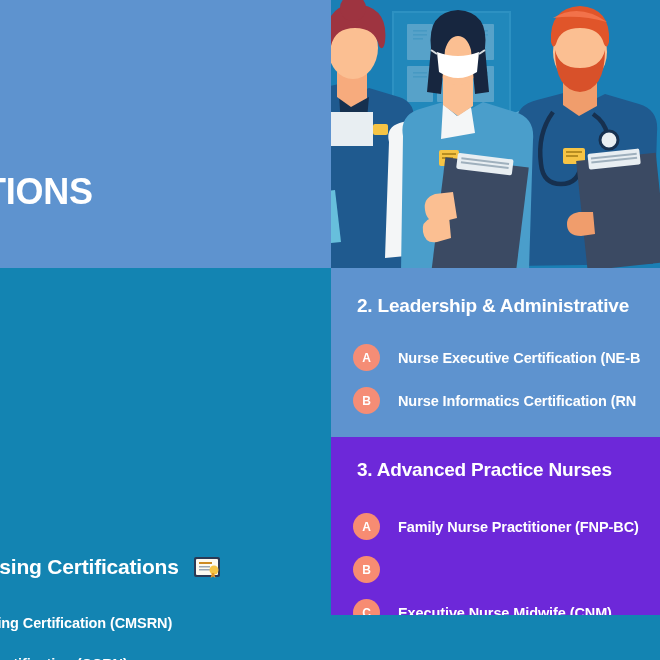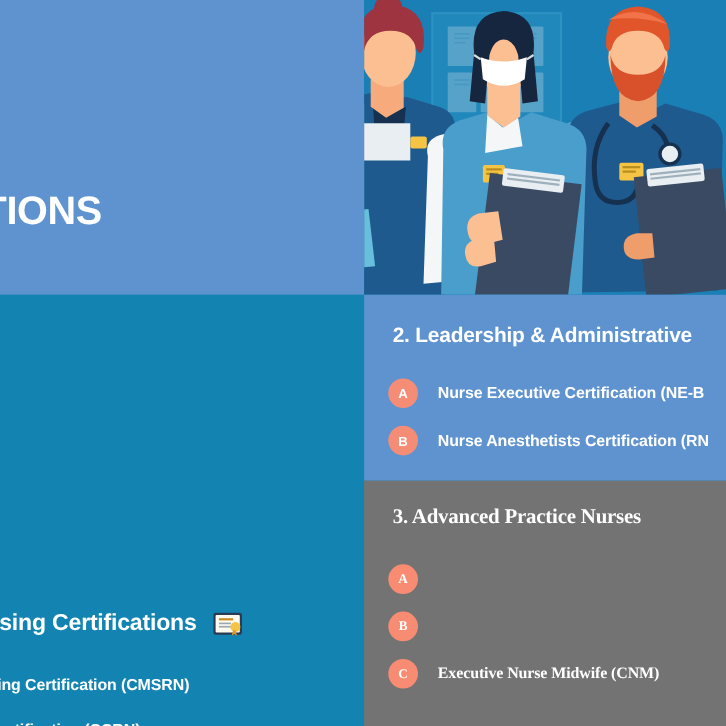--- a/index.html
+++ b/index.html
@@ -124,24 +124,23 @@
     top: 268px; left: 331px;
     width: 329px; height: 169px;
     background: #5e93cf;
     overflow: hidden;
   }
 
   
   #panel-sec3 {
     position: absolute;
     top: 437px; left: 331px;
-    width: 329px; height: 223px;
-    background: #737373;
-    overflow: hidden;
-    font-family: Liberation Serif, serif;
+    width: 329px; height: 178px;
+    background: #6d28d9;
+    overflow: hidden;
   }
 
   .sec-title {
     position: absolute;
     font-size: 19px;
     font-weight: bold;
     color: #ffffff;
     white-space: nowrap;
     letter-spacing: -0.2px;
   }
@@ -350,30 +349,31 @@
 
   <div id="panel-sec2">
     <span class="sec-title" id="sec2-title">2. Leadership &amp; Administrative</span>
     <ul class="sec-list" id="sec2-list">
       <li class="sec-item">
         <span class="badge">A</span>
         <span class="sec-item-label">Nurse Executive Certification (NE-B</span>
       </li>
       <li class="sec-item">
         <span class="badge">B</span>
-        <span class="sec-item-label">Nurse Anesthetists Certification (RN</span>
+        <span class="sec-item-label">Nurse Informatics Certification (RN</span>
       </li>
     </ul>
   </div>
 
   <div id="panel-sec3">
     <span class="sec-title" id="sec3-title">3. Advanced Practice Nurses</span>
     <ul class="sec-list" id="sec3-list">
       <li class="sec-item">
         <span class="badge">A</span>
+        <span class="sec-item-label">Family Nurse Practitioner (FNP-BC)</span>
       </li>
       <li class="sec-item">
         <span class="badge">B</span>
       </li>
       <li class="sec-item">
         <span class="badge">C</span>
         <span class="sec-item-label">Executive Nurse Midwife (CNM)</span>
       </li>
     </ul>
   </div>

